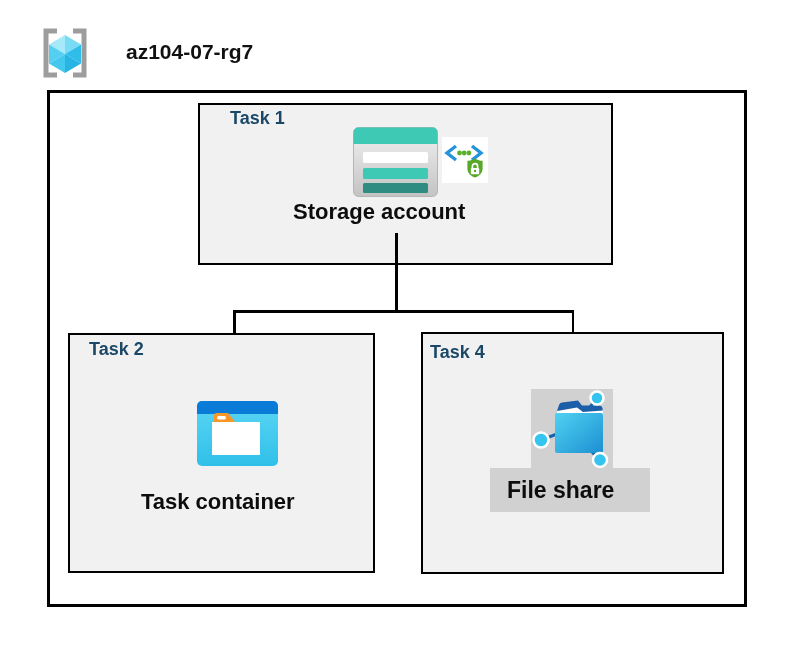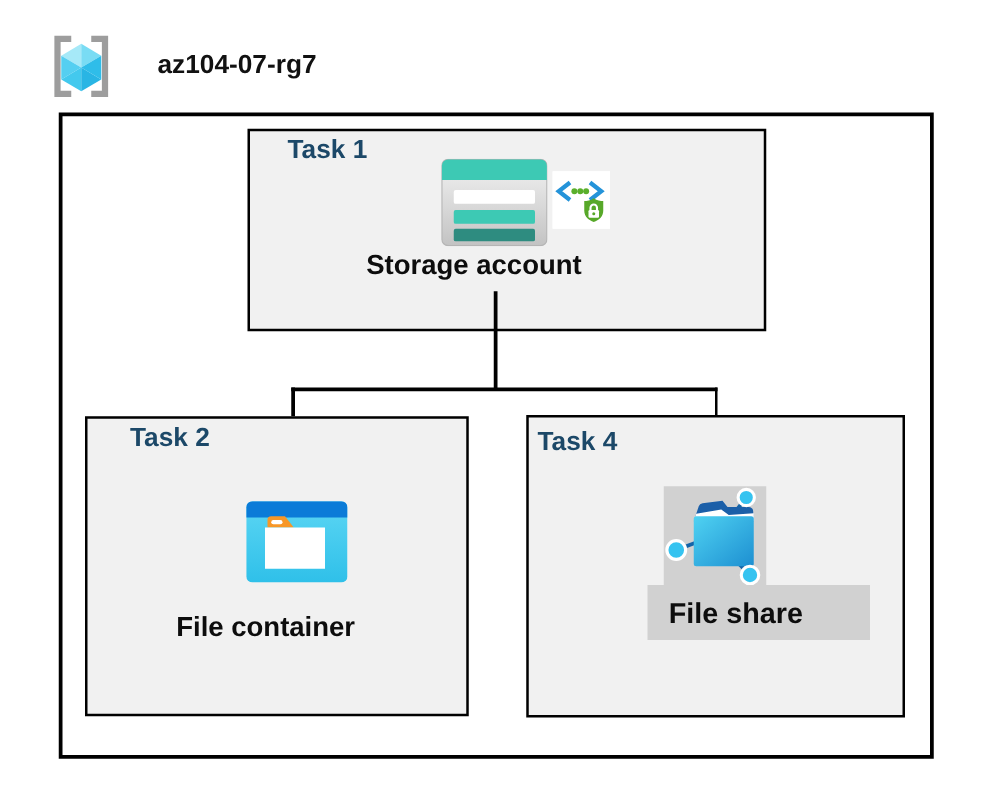--- a/index.html
+++ b/index.html
@@ -10,30 +10,30 @@
   .abs{position:absolute;}
   
   #rg-title{left:106px;top:40px;font-size:21px;font-weight:bold;color:#111;margin-left:20px;}
   
   #rg-box{left:47px;top:90px;width:700px;height:517px;border:3px solid #000;box-sizing:border-box;background:#fff;}
   
   .panel{background:var(--panel);border:2.5px solid #000;box-sizing:border-box;}
   #task1-box{left:198px;top:103px;width:415px;height:162px;}
   #task2-box{left:68px;top:333px;width:307px;height:240px;}
   #task3-box{left:421px;top:332px;width:303px;height:242px;}
-  .task-label{font-size:21px;font-weight:bold;color:var(--navy);}
+  .task-label{font-size:18px;font-weight:bold;color:var(--navy);}
   #task1-label{left:230px;top:108px;}
-  #task2-label{left:104px;top:339px;text-align:right;}
+  #task2-label{left:89px;top:339px;text-align:right;}
   #task3-label{left:430px;top:342px;}
   .res-label{font-size:22px;font-weight:bold;color:#0d0d0d;text-align:left;}
   #storage-label{left:293px;top:199px;width:200px;}
   #blob-label{left:141px;top:489px;width:200px;}
   
   #fs-icon-bg{left:531px;top:389px;width:82px;height:80px;background:var(--graybg);}
-  #fs-label-bg{left:518px;top:468px;width:178px;height:44px;background:var(--graybg);}
+  #fs-label-bg{left:490px;top:468px;width:160px;height:44px;background:var(--graybg);}
   #fs-label{font-size:23px;font-weight:bold;color:#0d0d0d;line-height:44px;padding-left:17px;}
   
   .line{background:var(--line);}
   #conn-v-top{left:395px;top:233px;width:2.5px;height:79px;}
   #conn-h{left:233px;top:310px;width:341px;height:2.5px;}
   #conn-v-left{left:233px;top:310px;width:2.5px;height:80px;}
   #conn-v-right{left:571.5px;top:310px;width:2.5px;height:80px;}
   
   #rg-icon{left:38px;top:26px;}
   #storage-icon{left:353px;top:127px;}
@@ -111,21 +111,21 @@
           <stop offset="1" stop-color="#2FC0E9"></stop>
       </linearGradient>
     </defs>
     <rect x="0" y="0" width="81" height="65" rx="5" fill="url(#bgrad)"></rect>
     <path d="M5,0 h71 a5,5 0 0 1 5,5 V13 H0 V5 a5,5 0 0 1 5,-5 z" class="f-blue"></path>
     <path d="M20,12 h11 l7,9 H17 V15 a3,3 0 0 1 3,-3 z" class="f-orange"></path>
     <rect x="20" y="15" width="9" height="3.4" rx="1.7" fill="#FFFFFF"></rect>
     <rect x="15" y="21" width="48" height="33" fill="#FFFFFF"></rect>
   </svg>
 
-  <div id="blob-label" class="abs res-label">File container</div>
+  <div id="blob-label" class="abs res-label">Task container</div>
 
   <div id="task3-box" class="abs panel"></div>
   <div id="task3-label" class="abs task-label">Task 4</div>
 
   <div id="fs-icon-bg" class="abs">
     <svg width="82" height="80" viewBox="0 0 82 80">
       <defs>
         <linearGradient id="fgrad" x1="0" y1="0" x2="1" y2="1">
           <stop offset="0" stop-color="#4FD2F2"></stop>
             <stop offset="1" stop-color="#1D8FD1"></stop>

